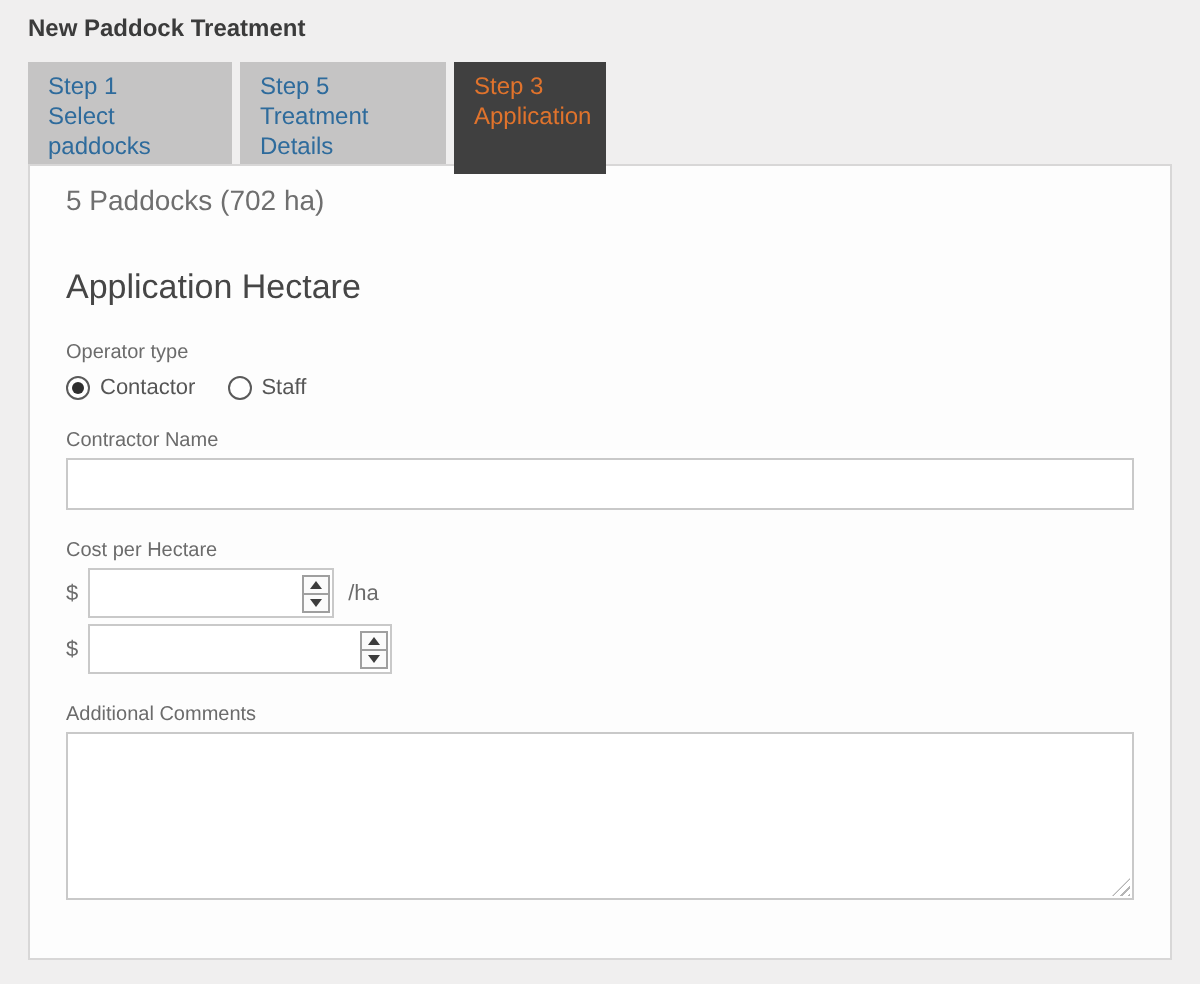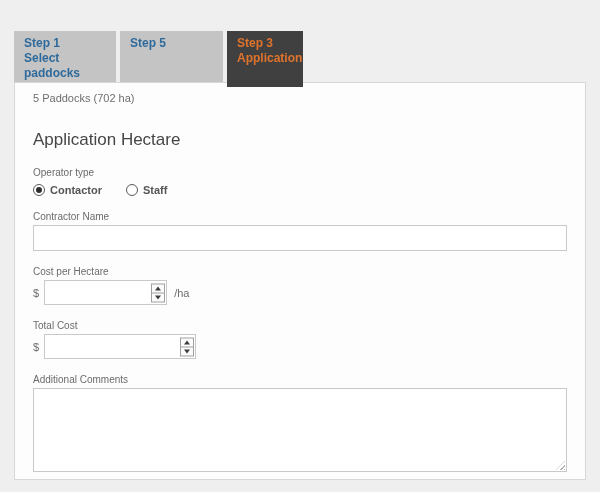--- a/index.html
+++ b/index.html
@@ -2,40 +2,40 @@
 <html><head>
 <meta charset="utf-8">
 <style>
   * { margin:0; padding:0; box-sizing:border-box; }
   html,body { background:#f0efef; font-family:"Liberation Sans", sans-serif; }
   .page { position:relative; width:600px; height:492px; background:#f0efef; overflow:hidden; }
 
   .page-title { position:absolute; left:14px; top:7px; font-size:12px; font-weight:bold; color:#3b3b3b; }
 
   .tabs { position:absolute; left:14px; top:31px; display:flex; gap:4px; align-items:flex-start; }
-  .tab { height:51px; padding:5px 4px 0 10px; font-size:12px; font-weight:bold; line-height:15px; overflow:hidden; cursor:pointer; }
+  .tab { height:51px; padding:5px 4px 0 10px; font-size:12px; font-weight:normal; line-height:15px; overflow:hidden; cursor:pointer; }
   .tab-1 { width:102px; }
   .tab-2 { width:103px; }
   .tab-3 { width:76px; }
   .tab-4 { width:64px; }
   .tab-done { background:#c5c4c4; color:#2e6b9c; }
   .tab-active { background:#404040; color:#e0732c; height:56px; position:relative; z-index:2; }
   .tab-disabled { background:#e3e2e2; color:#bac8d4; cursor:default; }
 
   .panel { position:absolute; left:14px; top:82px; width:572px; height:398px; background:#fdfdfd; border:1px solid #d8d7d7; padding:9px 18px 0 18px; z-index:1; }
 
-  .summary { font-size:11px; color:#6f6f6f; }
+  .summary { font-size:14px; color:#6f6f6f; }
   .section-title { font-size:17px; font-weight:400; color:#464646; margin-top:26px; }
 
   .field-label { font-size:10px; color:#6b6b6b; margin-top:15px; }
   .field-label.first { margin-top:17px; }
 
   .radio-row { margin-top:6px; display:flex; align-items:center; font-size:11px; color:#555; }
-  .radio-opt { display:inline-flex; align-items:center; cursor:pointer;font-weight:bold; }
-  .radio-opt + .radio-opt { margin-left:24px;justify-content:flex-end; }
+  .radio-opt { display:inline-flex; align-items:center; cursor:pointer; }
+  .radio-opt + .radio-opt { margin-left:16px;justify-content:flex-end; }
   .radio { width:12px; height:12px; border:1px solid #5a5a5a; border-radius:50%; background:#fff; display:inline-flex; align-items:center; justify-content:center; margin-right:5px; flex:none; }
   .radio .dot { width:6px; height:6px; border-radius:50%; background:#2e2e2e; display:none; }
   .radio.selected .dot { display:block; }
 
   .text-input { display:block; margin-top:3px; width:534px; height:26px; border:1px solid #c9c9c9; background:#fff; font-size:12px; color:#333; padding:2px 6px; border-radius:0; outline:none; font-family:"Liberation Sans", sans-serif; }
 
   .money-row { margin-top:3px; display:flex; align-items:center; font-size:11px; color:#6b6b6b; }
   .money-prefix { margin-right:5px; }
   .money-suffix { margin-left:7px; }
   .num-wrap { position:relative; display:inline-block; }
@@ -52,29 +52,31 @@
   .comments { width:534px; height:84px; border:1px solid #c9c9c9; background:#fff; resize:none; font-size:12px; color:#333; padding:4px 6px; border-radius:0; outline:none; font-family:"Liberation Sans", sans-serif; }
   .grip { position:absolute; right:2px; bottom:2px; width:9px; height:9px;
           background:repeating-linear-gradient(135deg, #b5b5b5 0 1px, transparent 1px 3px);
           clip-path:polygon(100% 0, 100% 100%, 0 100%); }
 </style>
 </head>
 <body>
 
 <div class="page">
 
+  <div class="page-title">New Paddock Treatment</div>
 
   <div class="tabs">
     <div class="tab tab-1 tab-done">
       <div>Step 1</div>
       <div>Select paddocks</div>
       <div>and date</div>
     </div>
     <div class="tab tab-2 tab-done">
       <div>Step 5</div>
+      <div>Treatment Details</div>
     </div>
     <div class="tab tab-3 tab-active">
       <div>Step 3</div>
       <div>Application</div>
     </div>
   </div>
 
   <div class="panel">
 
     <div class="summary">5 Paddocks (702 ha)</div>
@@ -108,21 +110,20 @@
               <i class="tri-up"></i>
             </span>
           <span class="spin-btn">
               <i class="tri-down"></i>
             </span>
         </span>
       </span>
       <span class="money-suffix">/ha</span>
     </div>
 
-    <div class="field-label">Total Cost</div>
     <div class="money-row">
       <span class="money-prefix">$</span>
       <span class="num-wrap">
         <input type="text" class="num-input total" value="" style="">
         <span class="spinner">
           <span class="spin-btn up">
               <i class="tri-up"></i>
             </span>
           <span class="spin-btn">
               <i class="tri-down"></i>

